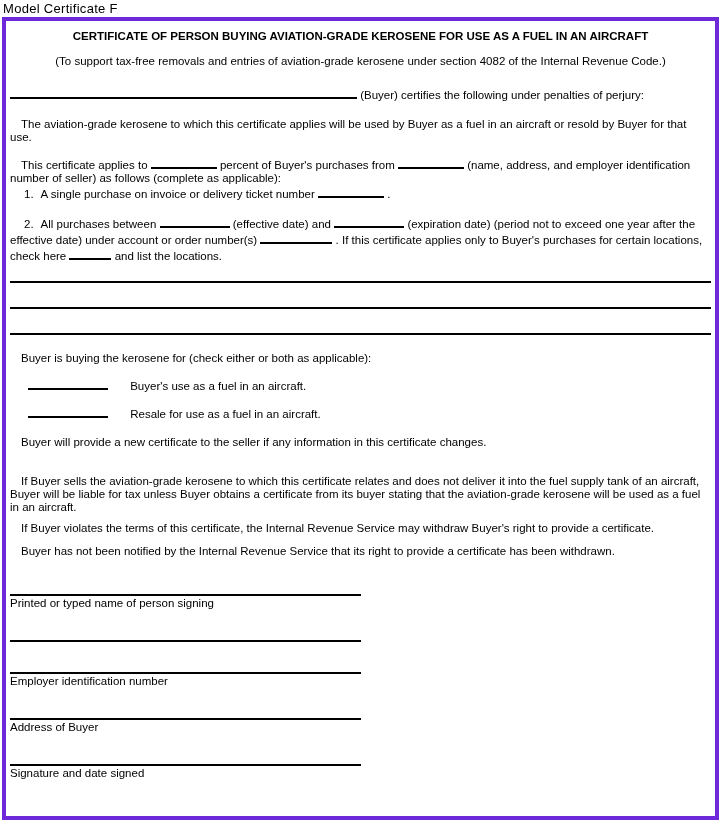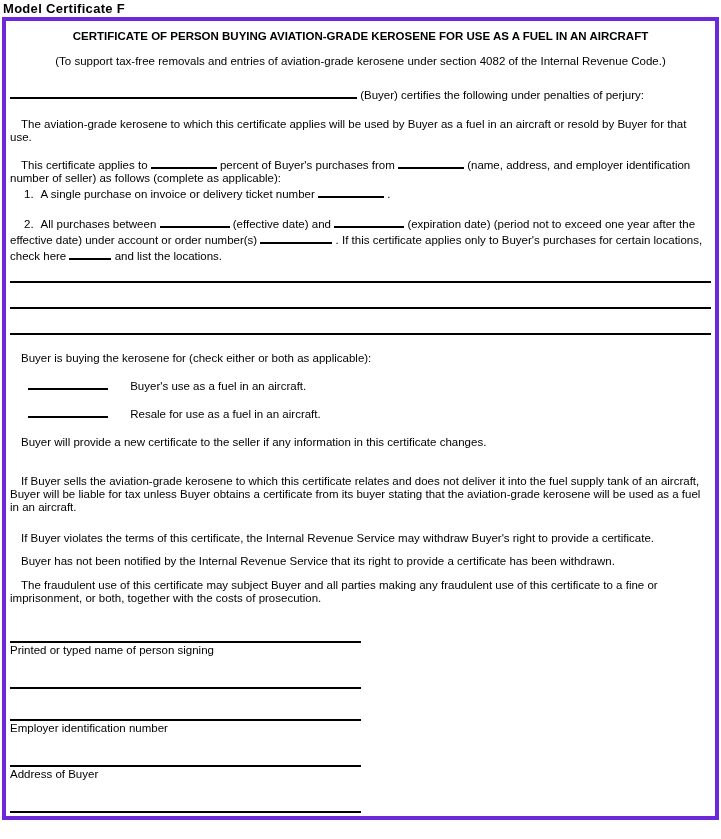--- a/index.html
+++ b/index.html
@@ -6,21 +6,21 @@
   body {
     width: 721px; height: 839px;
     background: #ffffff;
     color: #000000;
     font-family: "Liberation Sans", sans-serif;
     font-size: 11.5px;
     position: relative;
     overflow: hidden;
   }
   .doc-title {
-    font-weight: bold;
+    font-weight: normal;
     font-size: 13px;
     padding: 1px 0 0 3px;
     letter-spacing: 0.3px;
   }
   .cert-box {
     position: absolute;
     top: 17px; left: 2px;
     width: 717px; height: 803px;
     box-sizing: border-box;
     border: 4px solid #6d28d9;
@@ -76,21 +76,21 @@
     border-top: 2px solid #000000;
     height: 0;
   }
   .sig-label { margin-top: 1px; line-height: 13px; }
   .mt9  { margin-top: 0; }
   .mt14 { margin-top: 14px; }
   .mt15 { margin-top: 15px; }
   .mt16 { margin-top: 16px; }
   .mt17 { margin-top: 17px; }
   .mt8  { margin-top: 26px; }
-  .mt18 { margin-top: 18px; }
+  .mt18 { margin-top: 8px; }
   .mt10 { margin-top: 10px; }
   .mt11 { margin-top: 11px; }
 </style>
 </head>
 <body>
 
 <div class="doc-title">Model Certificate F</div>
 
 <div class="cert-box">
 
@@ -140,21 +140,20 @@
   </div>
 
   <p class="para mt15">Buyer will provide a new certificate to the seller if any information in this certificate changes.</p>
 
   <p class="para mt8">If Buyer sells the aviation-grade kerosene to which this certificate relates and does not deliver it into the fuel supply tank of an aircraft, Buyer will be liable for tax unless Buyer obtains a certificate from its buyer stating that the aviation-grade kerosene will be used as a fuel in an aircraft.</p>
 
   <p class="para mt18">If Buyer violates the terms of this certificate, the Internal Revenue Service may withdraw Buyer's right to provide a certificate.</p>
 
   <p class="para mt10">Buyer has not been notified by the Internal Revenue Service that its right to provide a certificate has been withdrawn.</p>
 
-  <p class="para mt11">The fraudulent use of this certificate may subject Buyer and all parties making any fraudulent use of this certificate to a fine or imprisonment, or both, together with the costs of prosecution.</p>
 
   <div class="sig-row first">
     <div class="sig-line"></div>
     <div class="sig-label">Printed or typed name of person signing</div>
   </div>
   <div class="sig-row">
     <div class="sig-line"></div>
   </div>
   <div class="sig-row">
     <div class="sig-line"></div>

